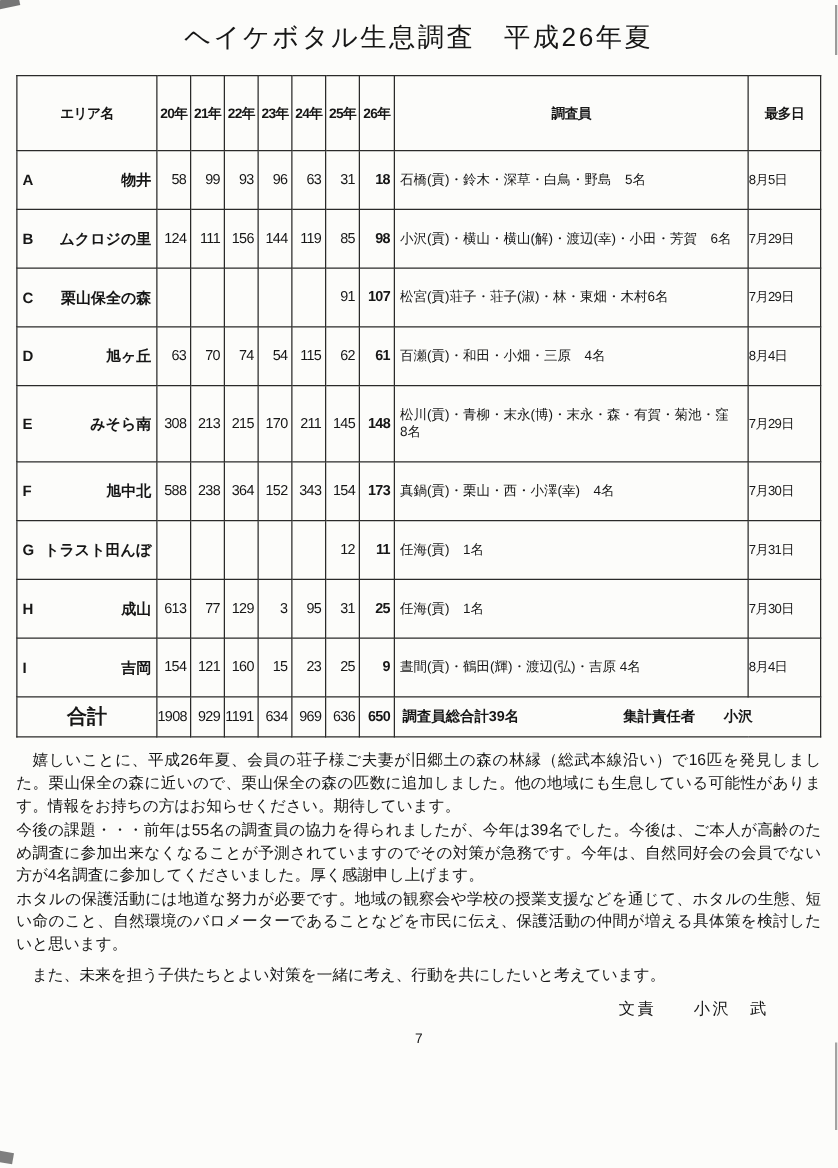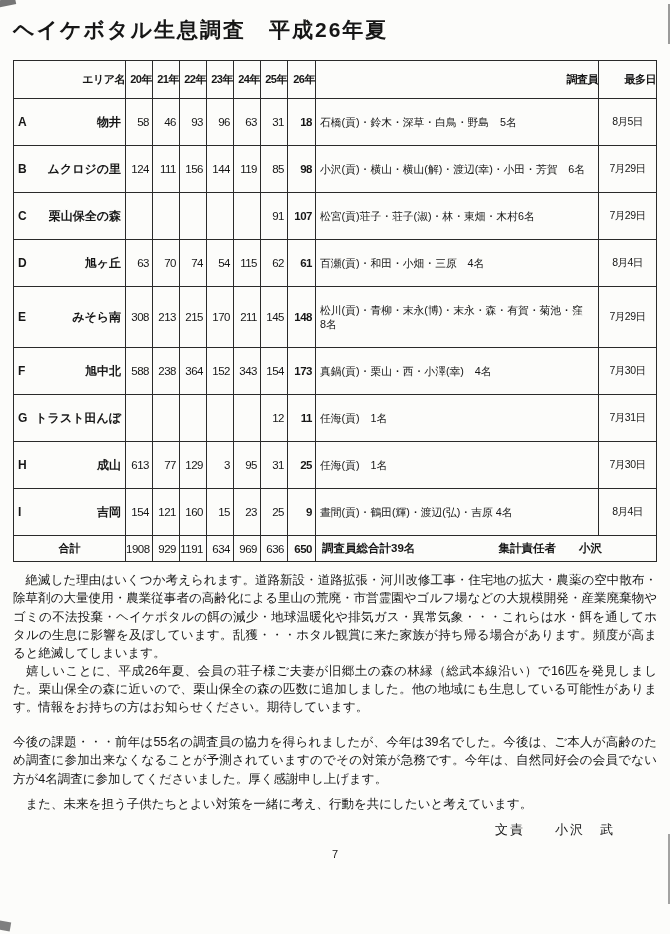--- a/index.html
+++ b/index.html
@@ -7,69 +7,69 @@
   body {
     width: 670px; height: 934px;
     background: #fcfcfa;
     color: #161616;
     font-family: "Liberation Sans", "DejaVu Sans", sans-serif;
     position: relative;
     overflow: hidden;
   }
   .page { padding: 14px 13px 0 13px; position: relative; }
   .title {
-    text-align: left;
+    text-align: center;
     font-size: 21px;
-    font-weight: 700;
+    font-weight: 400;
     letter-spacing: 2px;
     margin: 2px 0 16px 0;
   }
   .intro { margin-bottom: 9px; }
   .intro p, .body p {
     margin: 0;
     font-size: 12.5px;
     line-height: 1.45;
     text-align: justify;
   }
-  .body p.gap { margin-top: 17px; }
+  .body p.gap { margin-top: 1px; }
   .body p.gap-sm { margin-top: 7px; }
 
   table.survey {
     width: 100%;
     border-collapse: collapse;
     table-layout: fixed;
     margin: 3px 0 9px 0;
   }
   table.survey th, table.survey td {
     border: 1px solid #2a2a2a;
     vertical-align: middle;
     overflow: hidden;
   }
   thead th {
     font-size: 11px;
     font-weight: 700;
-    text-align: right;
-    padding: 11px 0;
+    text-align: center;
+    padding: 22px 0;
     letter-spacing: -0.5px;
   }
   td.c-area { padding: 3px 4px; font-weight: 700; font-size: 12px; }
   td.c-area .cellwrap { display: flex; align-items: center; }
   td.c-area .ltr { margin-right: 3px; }
   td.c-area .anm { flex: 1; text-align: right; }
   td.c-num {
     text-align: right;
     padding: 4px 3px 4px 0;
     font-size: 11.5px;
     letter-spacing: -0.5px;
   }
   td.c-bold { font-weight: 700; }
   td.c-srv { font-size: 10.8px; padding: 16px 4px; line-height: 1.3; }
-  td.c-date { font-size: 10.5px; text-align: center; padding: 4px 0; letter-spacing: -0.5px; }
+  td.c-date { font-size: 10.5px; text-align: left; padding: 4px 0; letter-spacing: -0.5px; }
   tr.total-row td.c-area { text-align: center; }
-  tr.total-row td.total-label { font-weight: 700; font-size: 11px; padding: 5px 4px; text-align: center; }
+  tr.total-row td.total-label { font-weight: 700; font-size: 16px; padding: 5px 4px; text-align: center; }
   td.c-note { font-size: 11.5px; font-weight: 700; padding: 0 6px; }
   td.c-note .notewrap { display: flex; align-items: center; }
   td.c-note .mgr { margin-left: auto; padding-right: 48px; }
 
   .signature {
     text-align: right;
     padding-right: 42px;
     font-size: 13px;
     margin-top: 8px;
     letter-spacing: 2px;
@@ -120,21 +120,21 @@
     </thead>
     <tbody>
       <tr>
         <td class="c-area">
             <span class="cellwrap">
               <span class="ltr">A</span>
               <span class="anm">物井</span>
             </span>
           </td>
         <td class="c-num">58</td>
-        <td class="c-num">46</td>
+        <td class="c-num">99</td>
         <td class="c-num">93</td>
         <td class="c-num">96</td>
         <td class="c-num">63</td>
         <td class="c-num">31</td>
         <td class="c-num c-bold">18</td>
         <td class="c-srv">石橋(貢)・鈴木・深草・白鳥・野島　5名</td>
         <td class="c-date">8月5日</td>
       </tr>
       <tr>
         <td class="c-area">
@@ -285,23 +285,23 @@
           <span class="notewrap">
               <span>調査員総合計39名</span>
               <span class="mgr">集計責任者　　小沢</span>
             </span>
         </td>
       </tr>
     </tbody>
   </table>
 
   <div class="body">
-    <p>　絶滅した理由はいくつか考えられます。道路新設・道路拡張・河川改修工事・住宅地の拡大・農薬の空中散布・除草剤の大量使用・農業従事者の高齢化による里山の荒廃・市営霊園やゴルフ場などの大規模開発・産業廃棄物やゴミの不法投棄・ヘイケボタルの餌の減少・地球温暖化や排気ガス・異常気象・・・これらは水・餌を通してホタルの生息に影響を及ぼしています。乱獲・・・ホタル観賞に来た家族が持ち帰る場合があります。頻度が高まると絶滅してしまいます。</p>
     <p>　嬉しいことに、平成26年夏、会員の荘子様ご夫妻が旧郷土の森の林縁（総武本線沿い）で16匹を発見しました。栗山保全の森に近いので、栗山保全の森の匹数に追加しました。他の地域にも生息している可能性があります。情報をお持ちの方はお知らせください。期待しています。</p>
     <p class="gap">今後の課題・・・前年は55名の調査員の協力を得られましたが、今年は39名でした。今後は、ご本人が高齢のため調査に参加出来なくなることが予測されていますのでその対策が急務です。今年は、自然同好会の会員でない方が4名調査に参加してくださいました。厚く感謝申し上げます。</p>
+    <p class="gap">ホタルの保護活動には地道な努力が必要です。地域の観察会や学校の授業支援などを通じて、ホタルの生態、短い命のこと、自然環境のバロメーターであることなどを市民に伝え、保護活動の仲間が増える具体策を検討したいと思います。</p>
     <p class="gap-sm">　また、未来を担う子供たちとよい対策を一緒に考え、行動を共にしたいと考えています。</p>
   </div>
 
   <div class="signature">文責　　小沢　武</div>
   <div class="page-number">7</div>
 
 </div>
 
 <div class="artifact artifact-tl"></div>
 <div class="artifact artifact-tr"></div>

